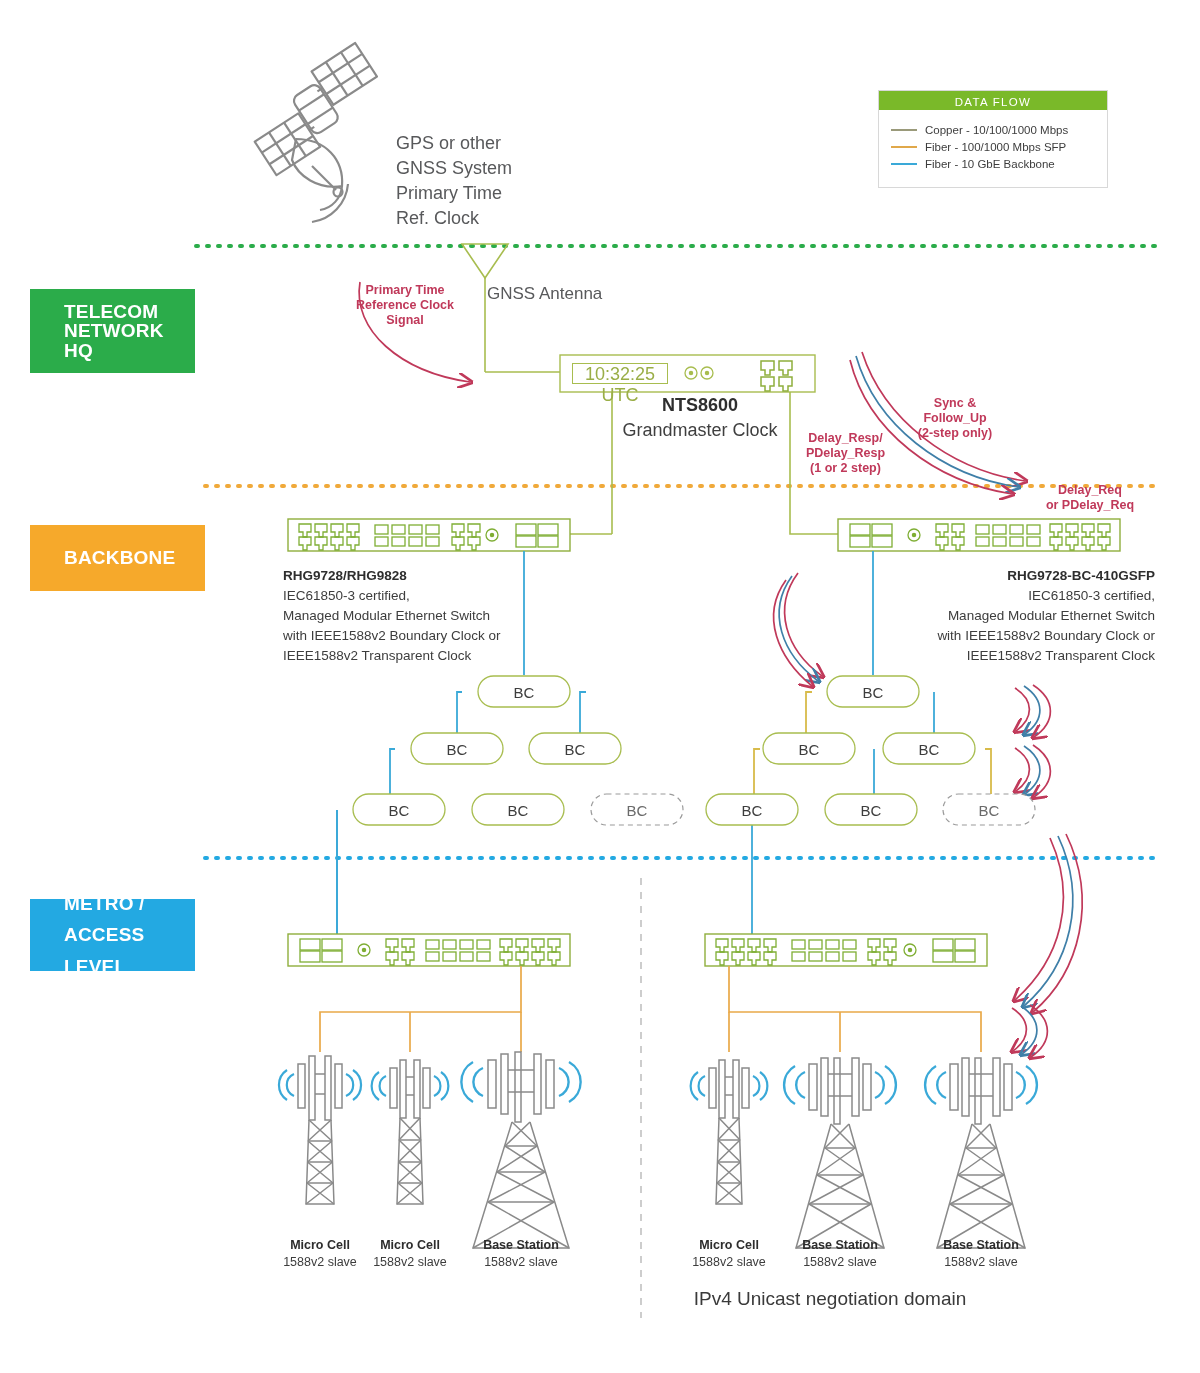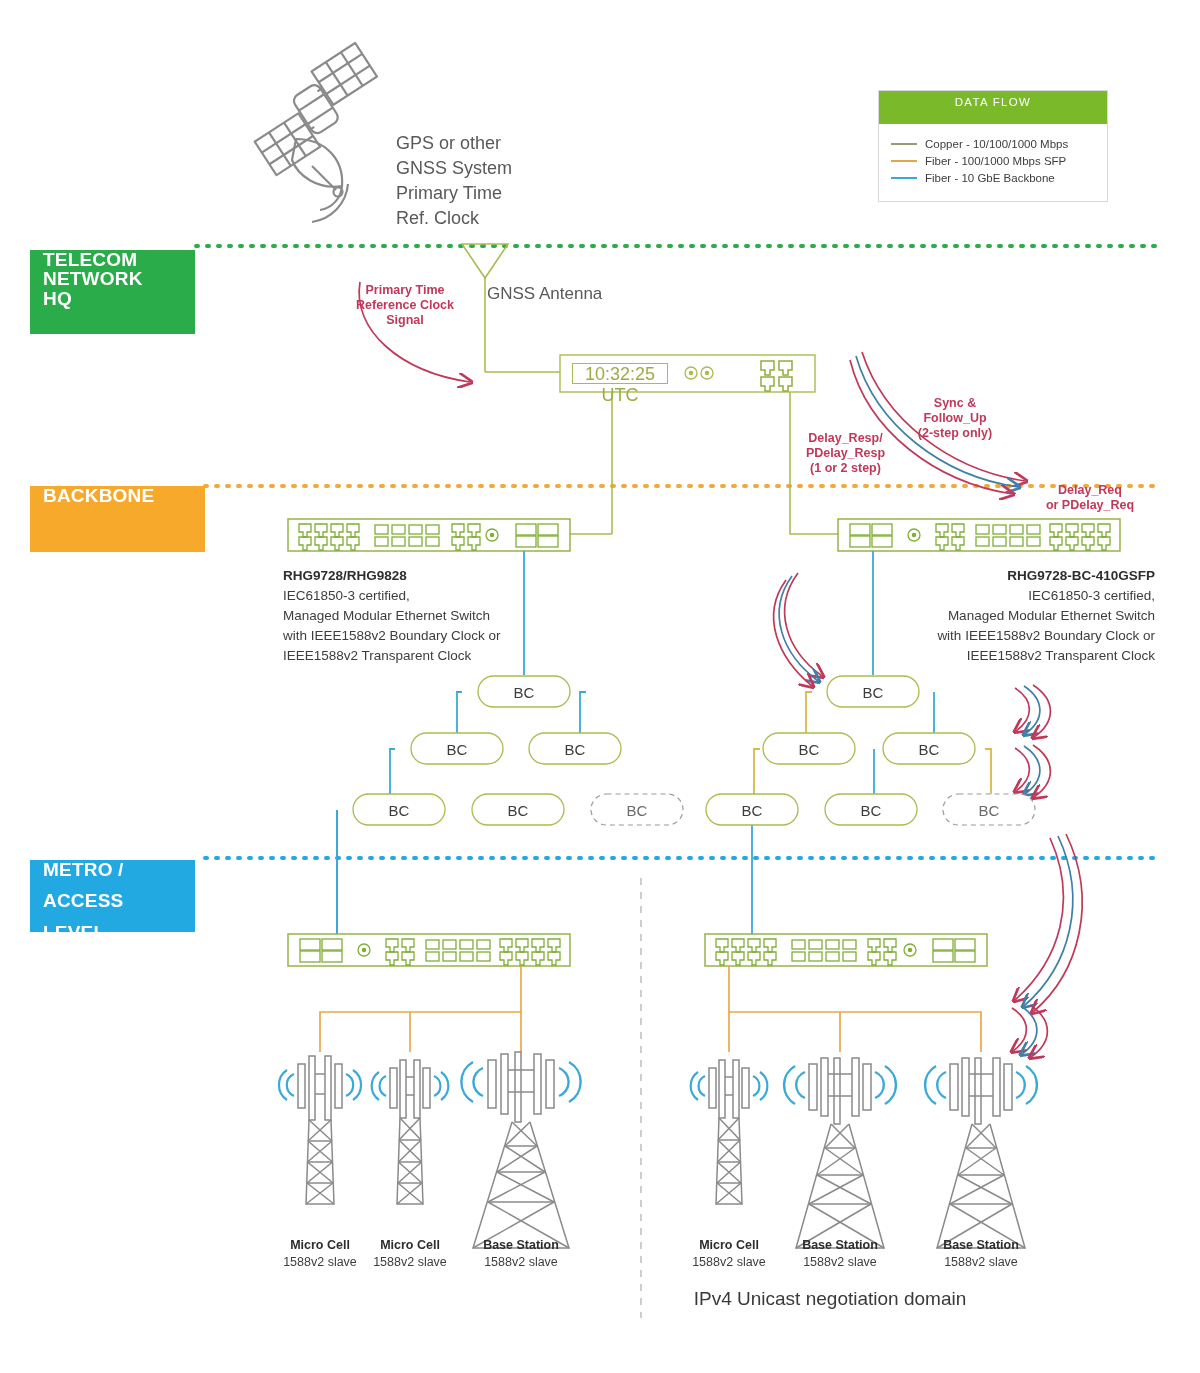--- a/index.html
+++ b/index.html
@@ -1,21 +1,21 @@
 <!DOCTYPE html>
 <html><head>
 <meta charset="utf-8">
 <style>
   html,body{margin:0;padding:0;background:#ffffff;}
   body{font-family:"Liberation Sans", sans-serif;}
   #stage{position:relative;width:1200px;height:1373px;background:#fff;overflow:hidden;}
   #svgroot{position:absolute;left:0;top:0;width:1200px;height:1373px;}
 
-  .zone-badge{position:absolute;display:flex;flex-direction:column;
-     color:#ffffff;font-weight:bold;line-height:1.02;letter-spacing:.2px;padding-left:13px;box-sizing:border-box;}
+  .zone-badge{position:absolute;display:flex;flex-direction:column;justify-content:center;
+     color:#ffffff;font-weight:bold;line-height:1.02;letter-spacing:.2px;padding-left:34px;box-sizing:border-box;margin-top:39px;}
   #zone-hq{left:30px;top:250px;width:165px;height:84px;background:#2bac4a;font-size:19px;}
   #zone-backbone{left:30px;top:486px;width:175px;height:66px;background:#f6a92b;font-size:19px;}
   #zone-metro{left:30px;top:860px;width:165px;height:72px;background:#23a9e2;font-size:19px;gap:12px;}
 
   .txt{position:absolute;color:#58595b;}
   .gps-label{left:396px;top:131px;width:230px;font-size:18px;line-height:25px;color:#58595b;}
   .gnss-ant-label{left:487px;top:272px;font-size:17px;color:#58595b;margin-top:12px;}
   .clock-name{left:560px;top:393px;width:280px;text-align:center;font-size:18px;line-height:25px;color:#3f3f3f;}
   .clock-name b{font-weight:bold;color:#2e2e2e;}
 
@@ -33,21 +33,21 @@
   .bc-label{position:absolute;font-size:15px;color:#3d3d3d;text-align:center;pointer-events:none;}
 
   .tower-cap{position:absolute;font-size:12.5px;line-height:17px;text-align:center;color:#3d3d3d;width:120px;}
   .tower-cap .t1{font-weight:bold;color:#2d2d2d;}
 
   .domain-cap{position:absolute;font-size:19px;color:#3a3a3a;text-align:center;width:420px;}
   #dom-left{left:160px;top:1288px;}
   #dom-right{left:620px;top:1288px;text-align:center;}
 
   #legend{position:absolute;left:878px;top:90px;width:228px;border:1px solid #d8d8d8;background:#fff;}
-  #legend-title{background:#7ab929;color:#fff;font-size:11.5px;letter-spacing:1.3px;text-align:center;padding:5px 0 16px;}
+  #legend-title{background:#7ab929;color:#fff;font-size:11.5px;letter-spacing:1.3px;text-align:center;padding:5px 0 2px;}
   #legend-body{padding:14px 10px 12px 12px;}
   .legend-row{display:flex;align-items:center;margin-bottom:5px;}
   .legend-swatch{width:26px;height:0;border-top:2px solid #999;margin-right:8px;flex:0 0 26px;}
   .legend-text{font-size:11.5px;color:#3d3d3d;white-space:nowrap;}
 
   .clock-time{position:absolute;left:572px;top:363px;width:96px;height:21px;border:1.3px solid #a8bd4f;
      color:#9aae47;font-size:18px;line-height:21px;text-align:center;box-sizing:border-box;}
 </style>
 </head>
 <body>
@@ -497,20 +497,24 @@
     <div>GPS or other</div>
     <div>GNSS System</div>
     <div>Primary Time</div>
     <div>Ref. Clock</div>
   </div>
 
   <div class="txt gnss-ant-label">GNSS Antenna</div>
 
   <div class="clock-time">10:32:25 UTC</div>
 
+  <div class="txt clock-name">
+    <b>NTS8600</b>
+    <div>Grandmaster Clock</div>
+  </div>
 
   <div id="lbl-prim" class="ptp-label">
     <div>Primary Time</div>
     <div>Reference Clock</div>
     <div>Signal</div>
   </div>
   <div id="lbl-dresp" class="ptp-label">
     <div>Delay_Resp/</div>
     <div>PDelay_Resp</div>
     <div>(1 or 2 step)</div>

